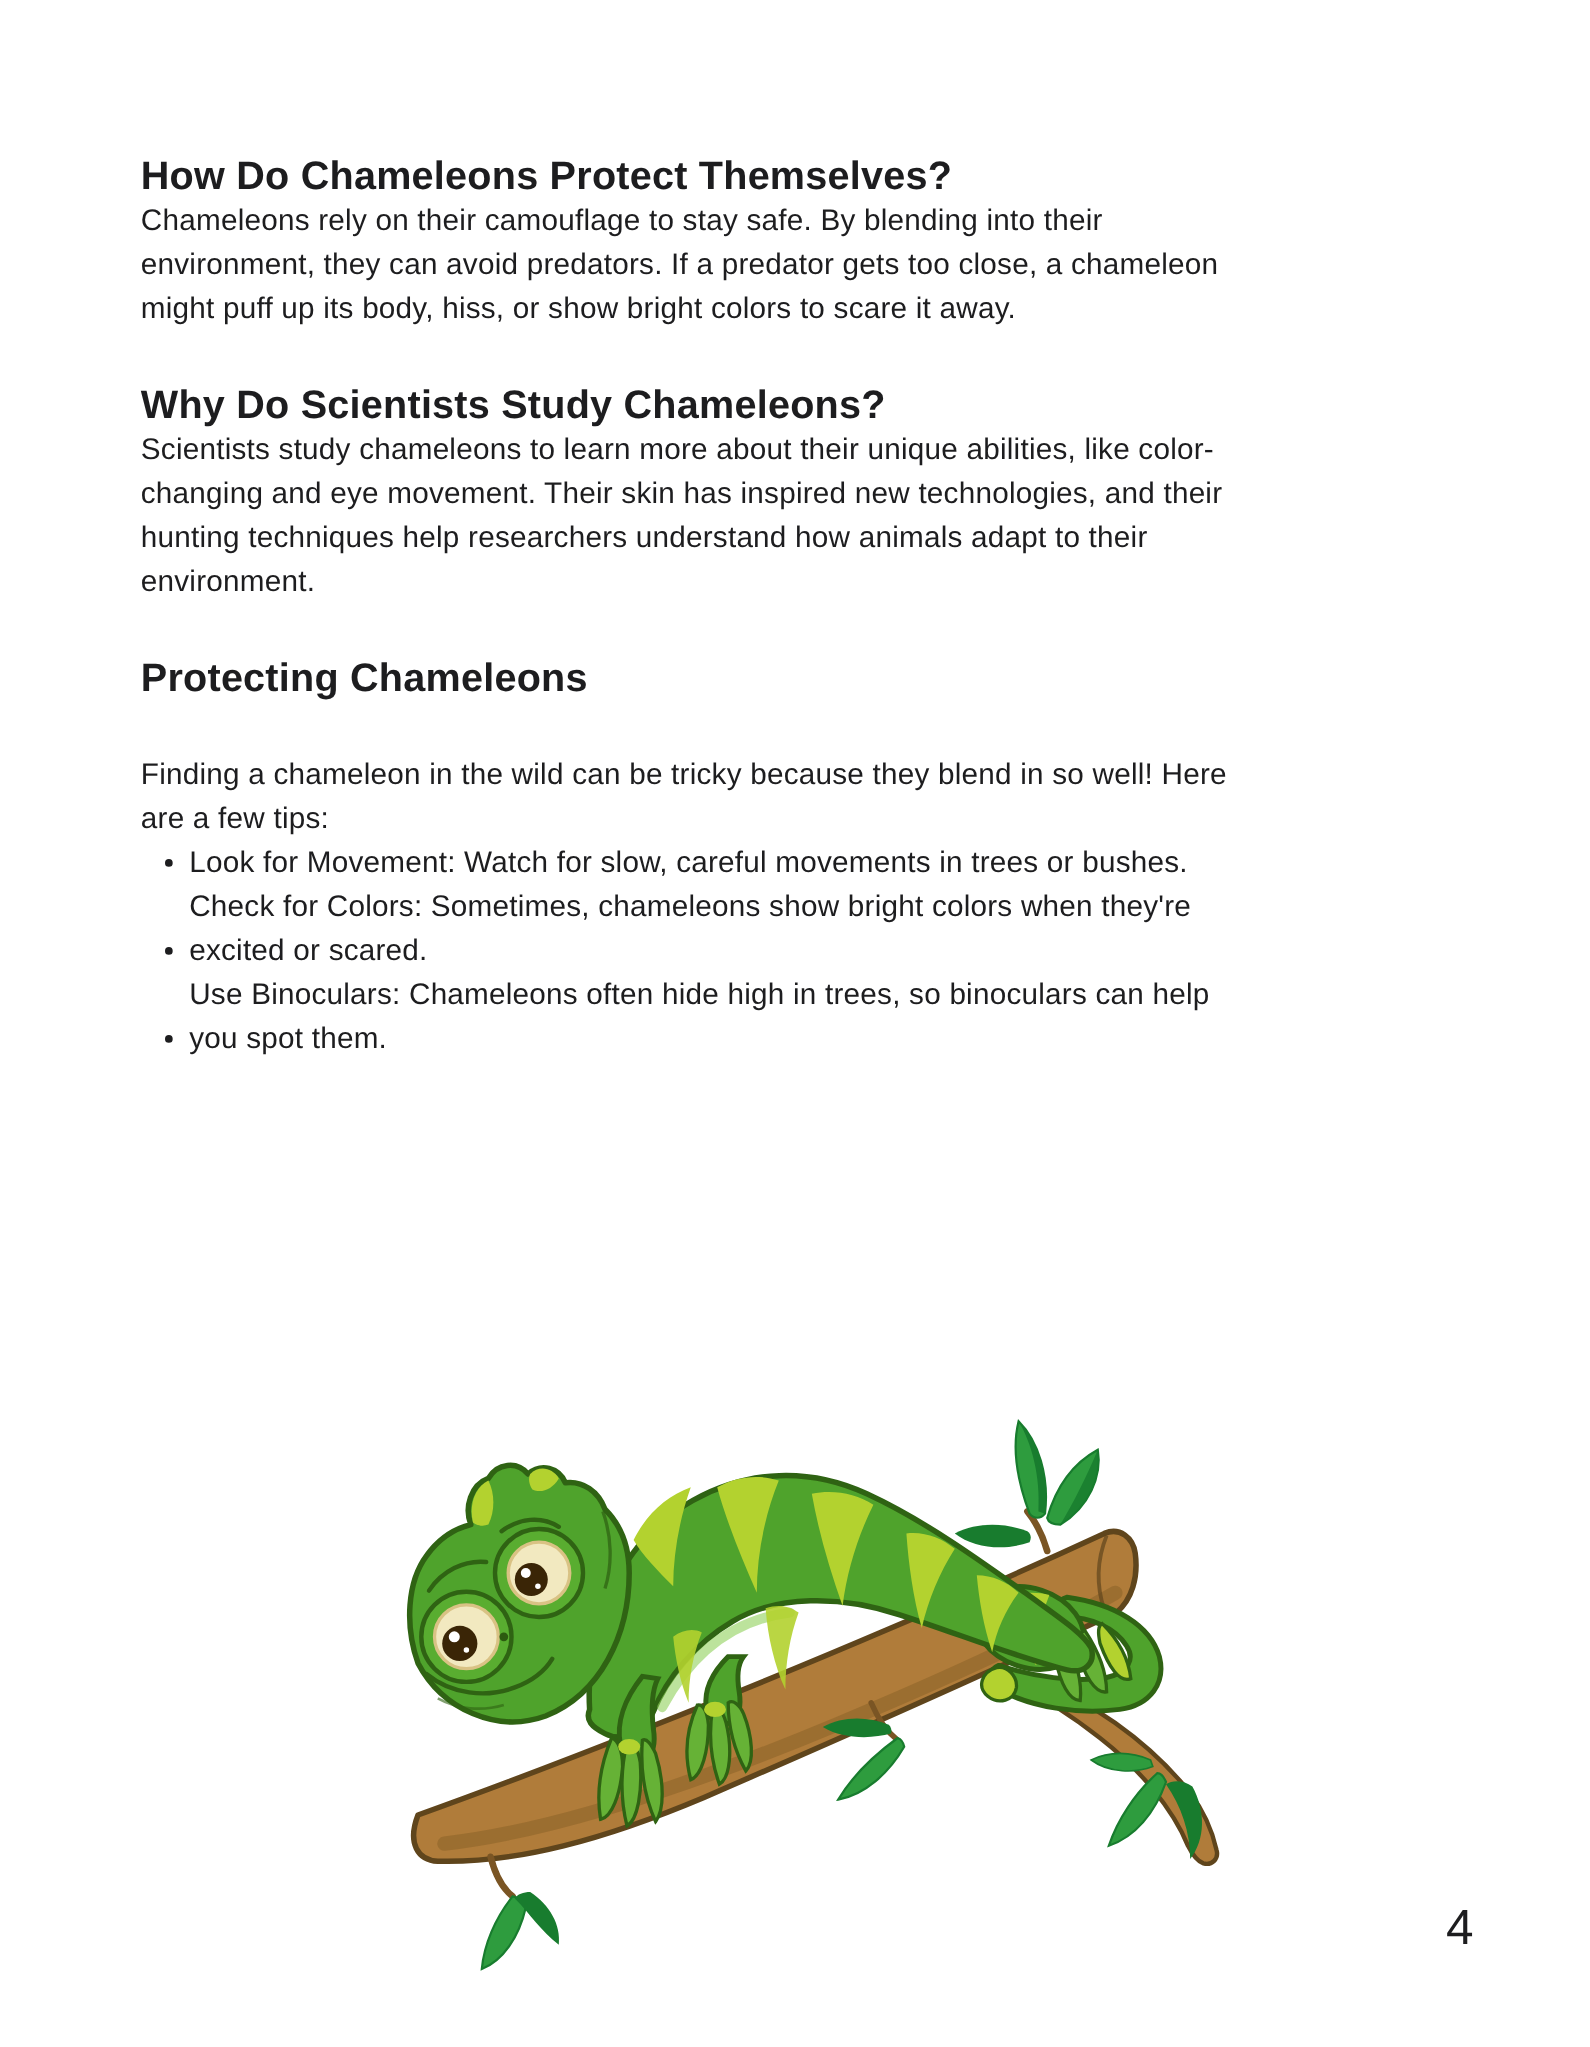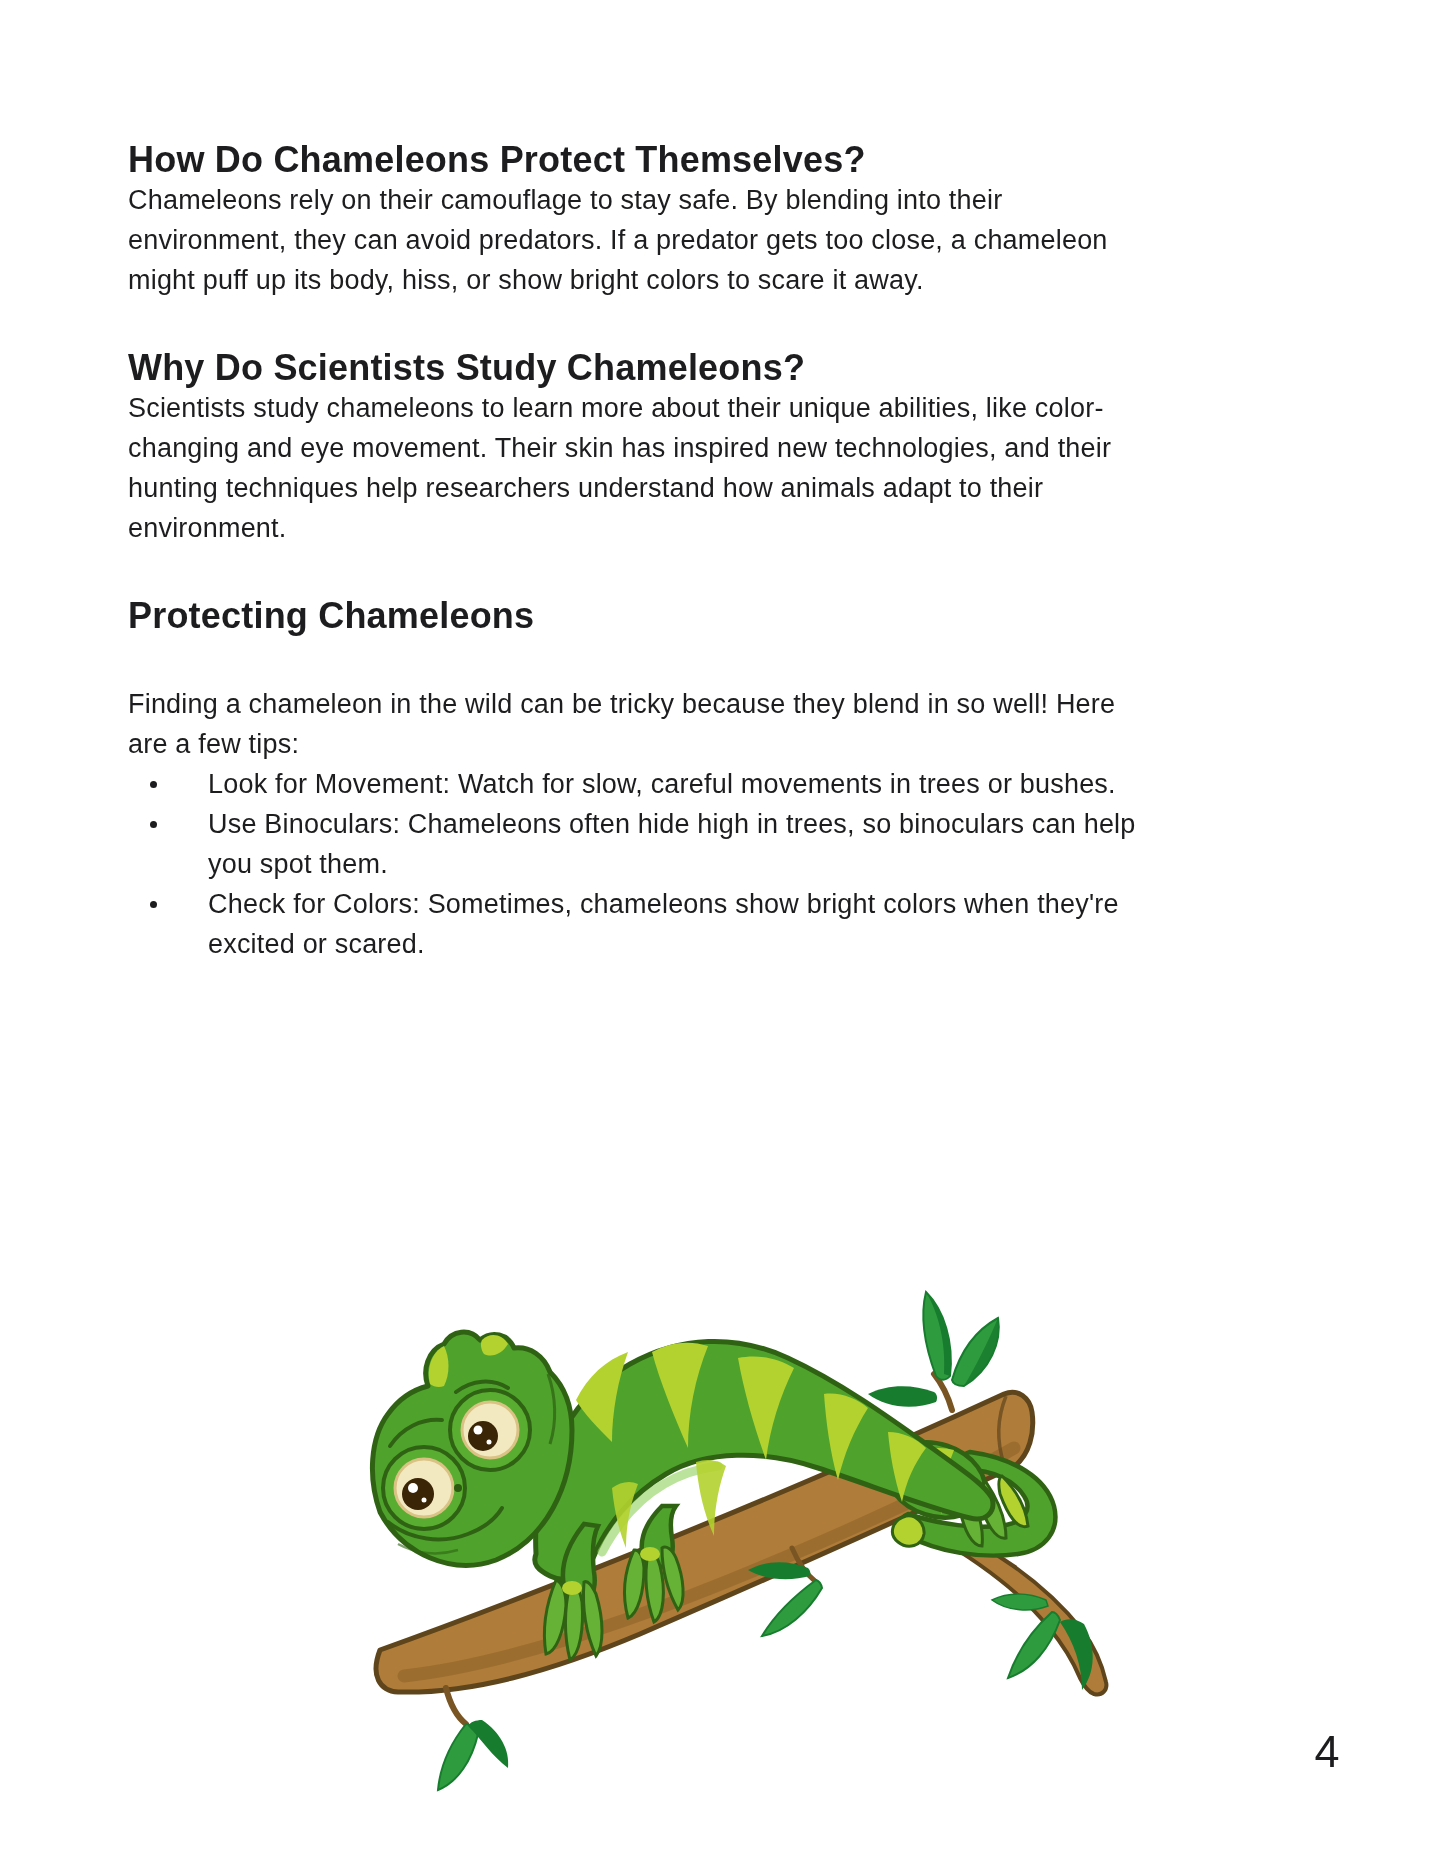--- a/index.html
+++ b/index.html
@@ -12,21 +12,21 @@
   }
   .content{
     position:absolute;left:128px;top:140px;width:1050px;
     font-size:27px;line-height:40px;letter-spacing:.2px;
   }
   .content section{margin:0 0 48px 0;}
   .content section:last-child{margin-bottom:0;}
   h2{font-size:36px;line-height:40px;font-weight:700;margin:0;}
   p{margin:0;white-space:pre-line;}
   ul.tips{list-style:none;margin:0;padding:0;}
-  ul.tips li{display:flex;align-items:flex-start;gap:36px;}
+  ul.tips li{display:flex;align-items:flex-end;}
   .bullet-dot{flex:0 0 44px;position:relative;height:40px;}
   .bullet-dot::before{
     content:"";position:absolute;left:22px;top:17px;
     width:7px;height:7px;border-radius:50%;background:var(--page-fg,#1d1d1f);
   }
   .bullet-text{white-space:pre-line;flex:1 1 auto;}
   figure.illustration{
     position:absolute;left:340px;top:1282px;width:830px;height:540px;margin:0;
   }
   figure.illustration svg{width:100%;height:100%;display:block;}
@@ -67,27 +67,27 @@
     <section>
       <p>Finding a chameleon in the wild can be tricky because they blend in so well! Here
 are a few tips:</p>
       <ul class="tips">
         <li>
           <span class="bullet-dot"></span>
           <span class="bullet-text">Look for Movement: Watch for slow, careful movements in trees or bushes.</span>
         </li>
         <li>
           <span class="bullet-dot"></span>
-          <span class="bullet-text">Use Binoculars: Chameleons often hide high in trees, so binoculars can help
-you spot them.</span>
+          <span class="bullet-text">Check for Colors: Sometimes, chameleons show bright colors when they're
+excited or scared.</span>
         </li>
         <li>
           <span class="bullet-dot"></span>
-          <span class="bullet-text">Check for Colors: Sometimes, chameleons show bright colors when they're
-excited or scared.</span>
+          <span class="bullet-text">Use Binoculars: Chameleons often hide high in trees, so binoculars can help
+you spot them.</span>
         </li>
       </ul>
     </section>
 
   </main>
 
   <figure class="illustration">
     <svg viewBox="0 0 830 540" xmlns="http://www.w3.org/2000/svg">
 
       <g>

